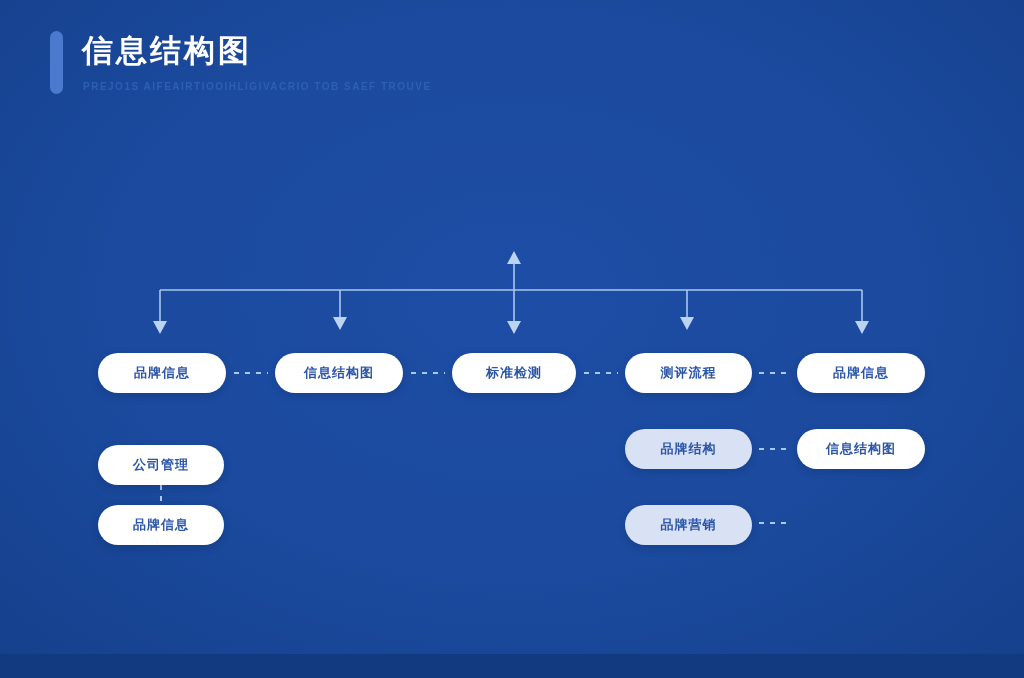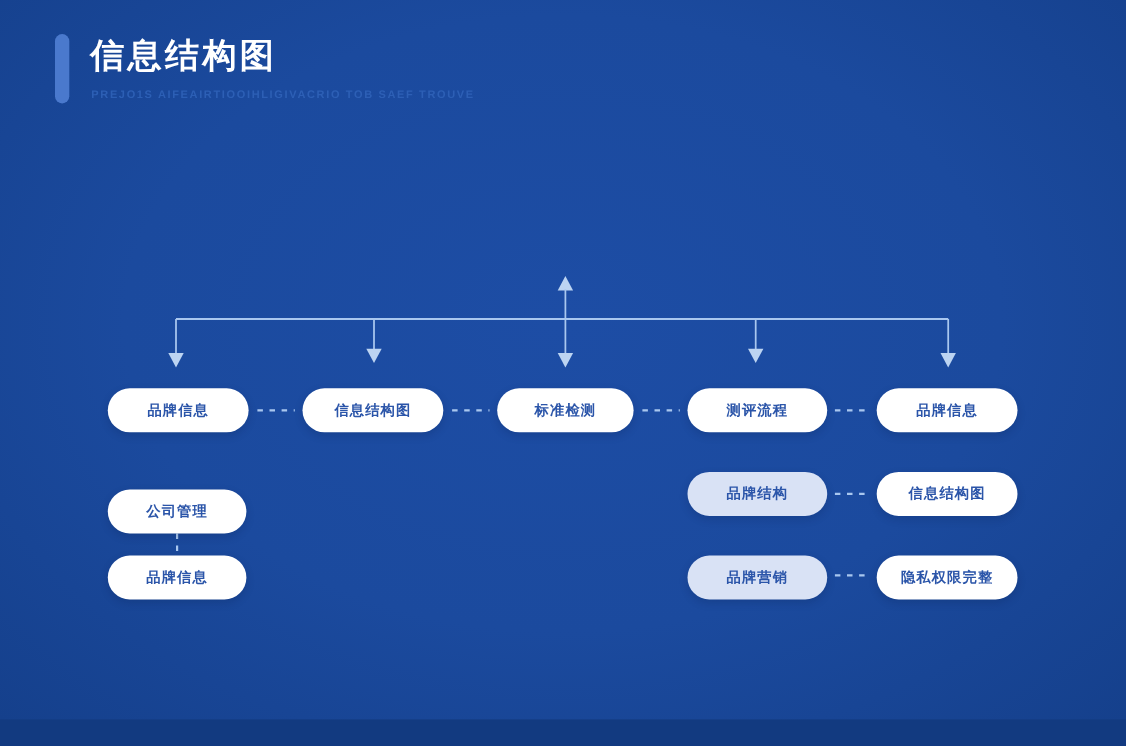--- a/index.html
+++ b/index.html
@@ -102,15 +102,14 @@
   <div class="node leaf n-l1-2">标准检测</div>
   <div class="node leaf n-l1-3">测评流程</div>
   <div class="node leaf n-l1-4">品牌信息</div>
 
   <div class="node leaf n-left-0">公司管理</div>
   <div class="node leaf n-left-1">品牌信息</div>
 
   <div class="node leaf tinted n-r2-a">品牌结构</div>
   <div class="node leaf n-r2-b">信息结构图</div>
   <div class="node leaf tinted n-r3-a">品牌营销</div>
-  <div class="node leaf n-r3-b">隐私权限完整</div>
 
 </div>
 
 </body></html>

